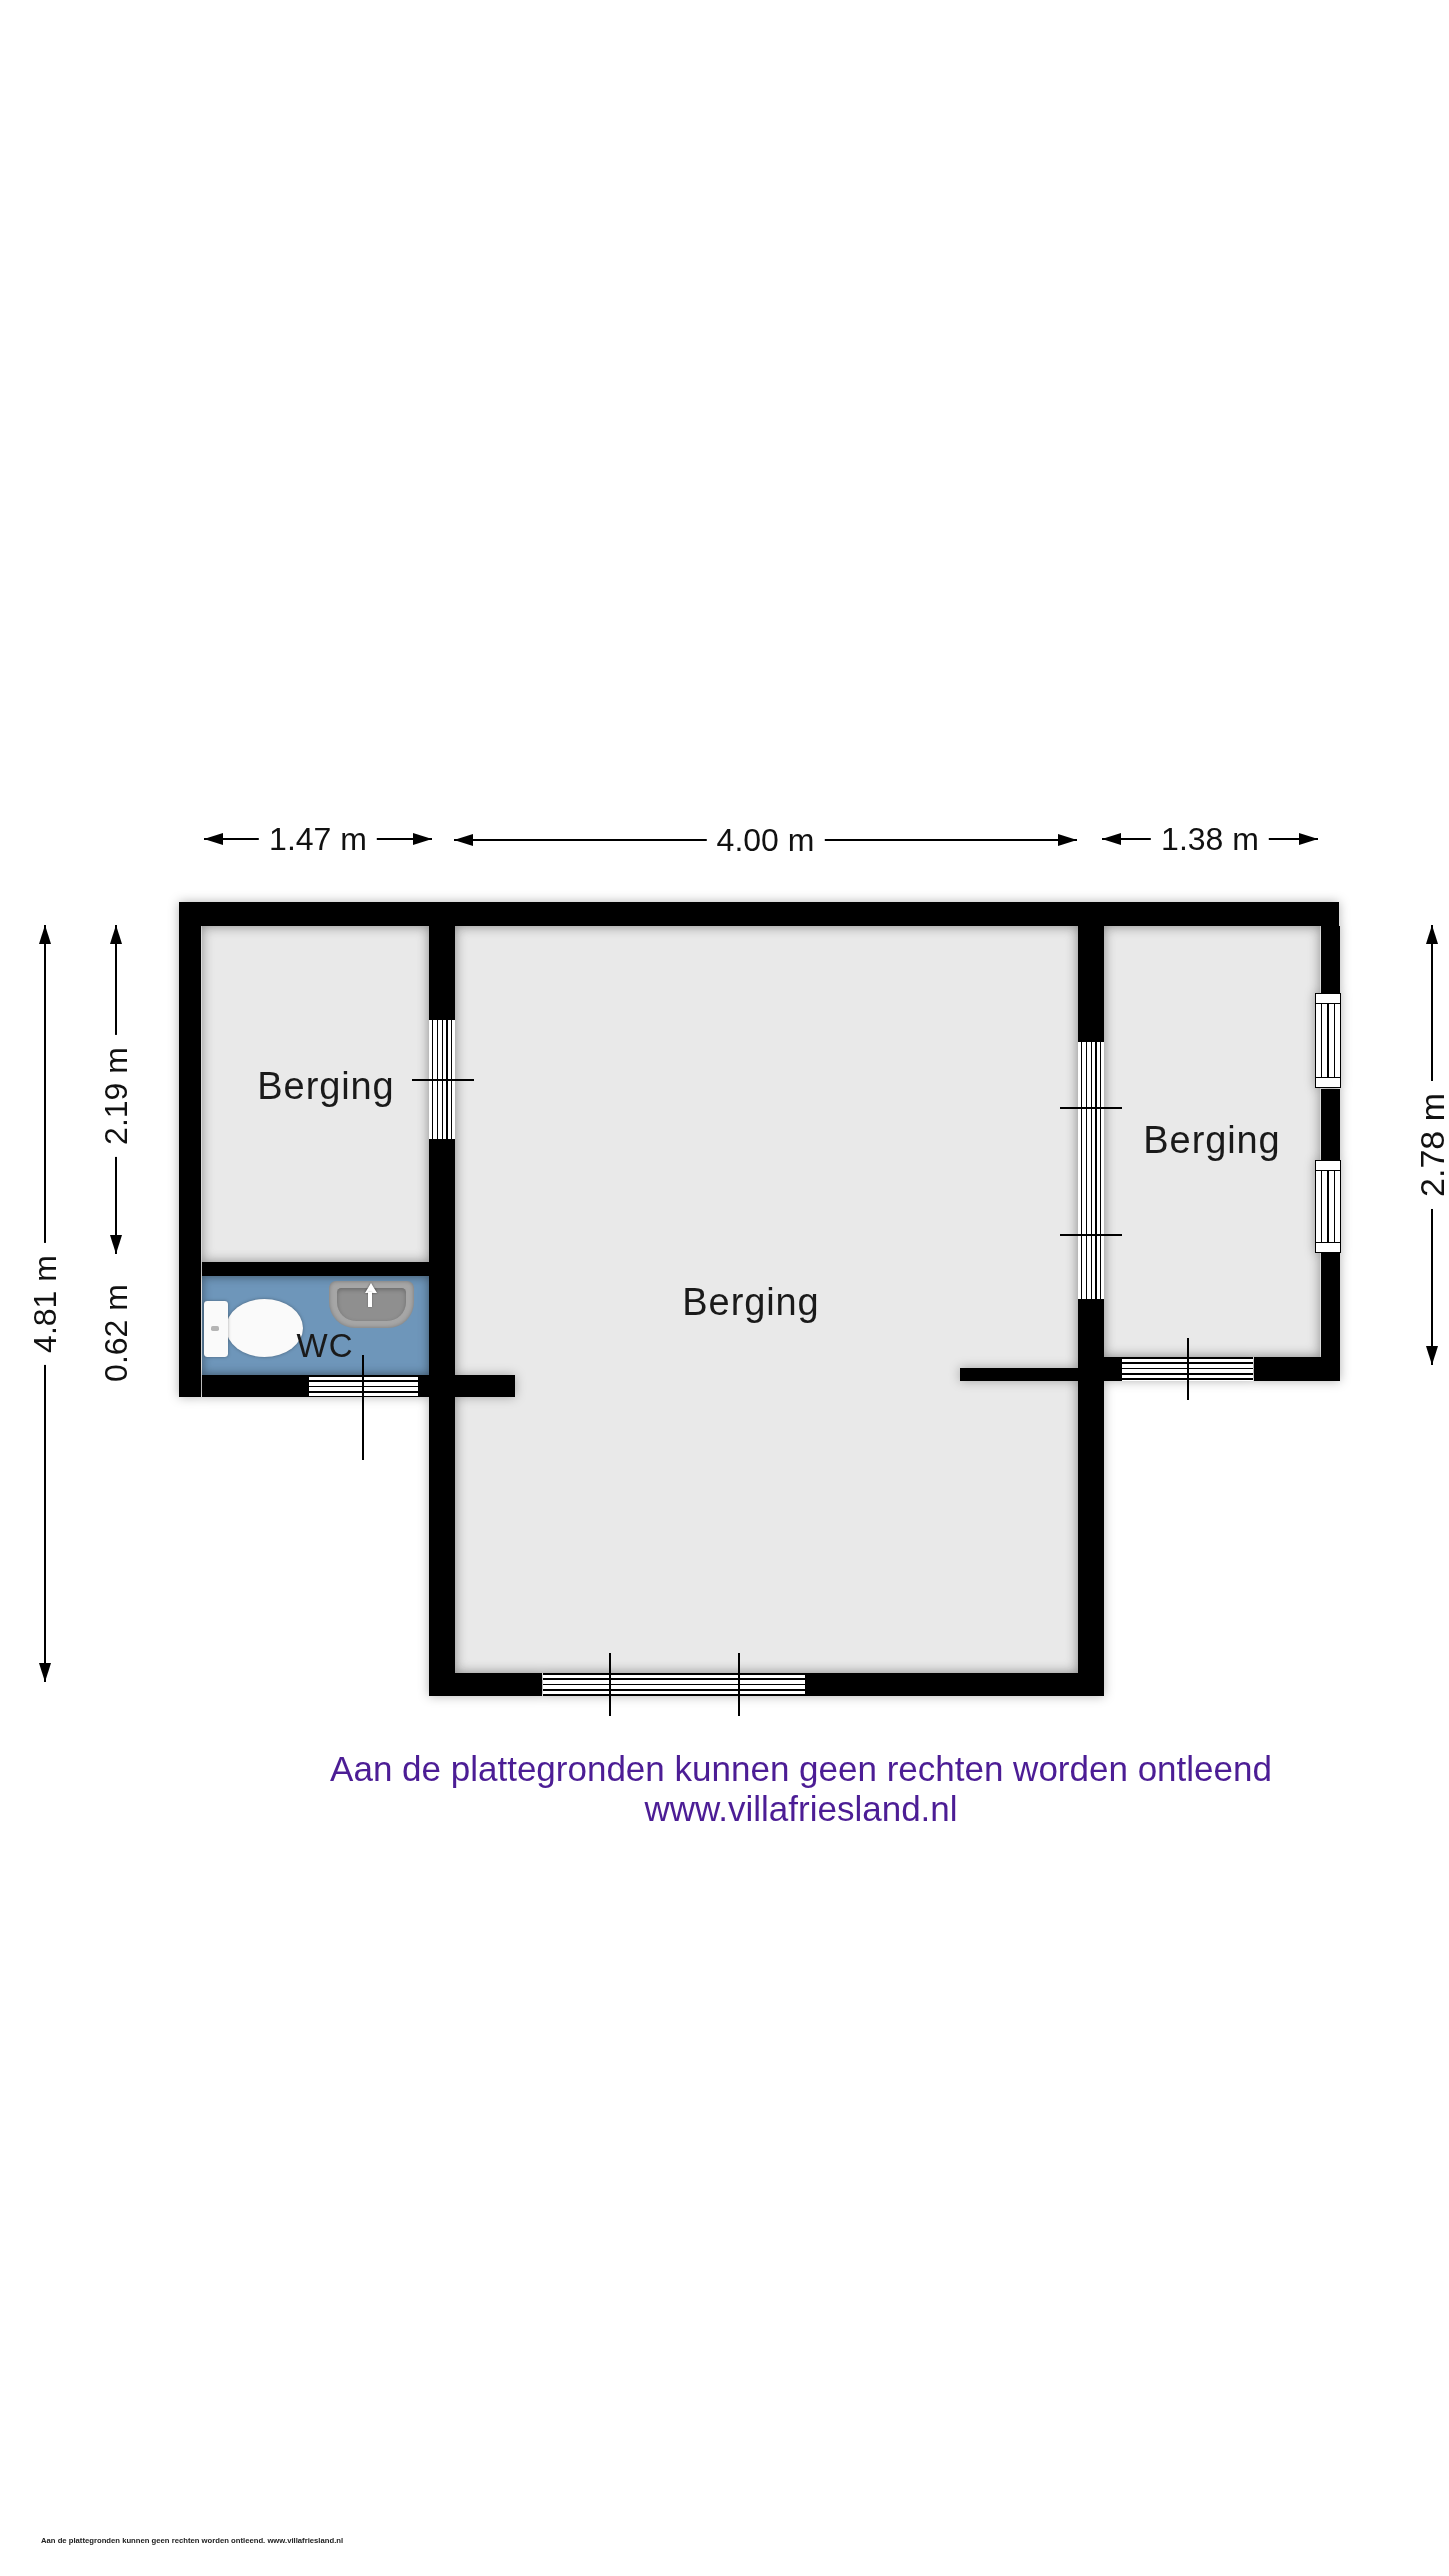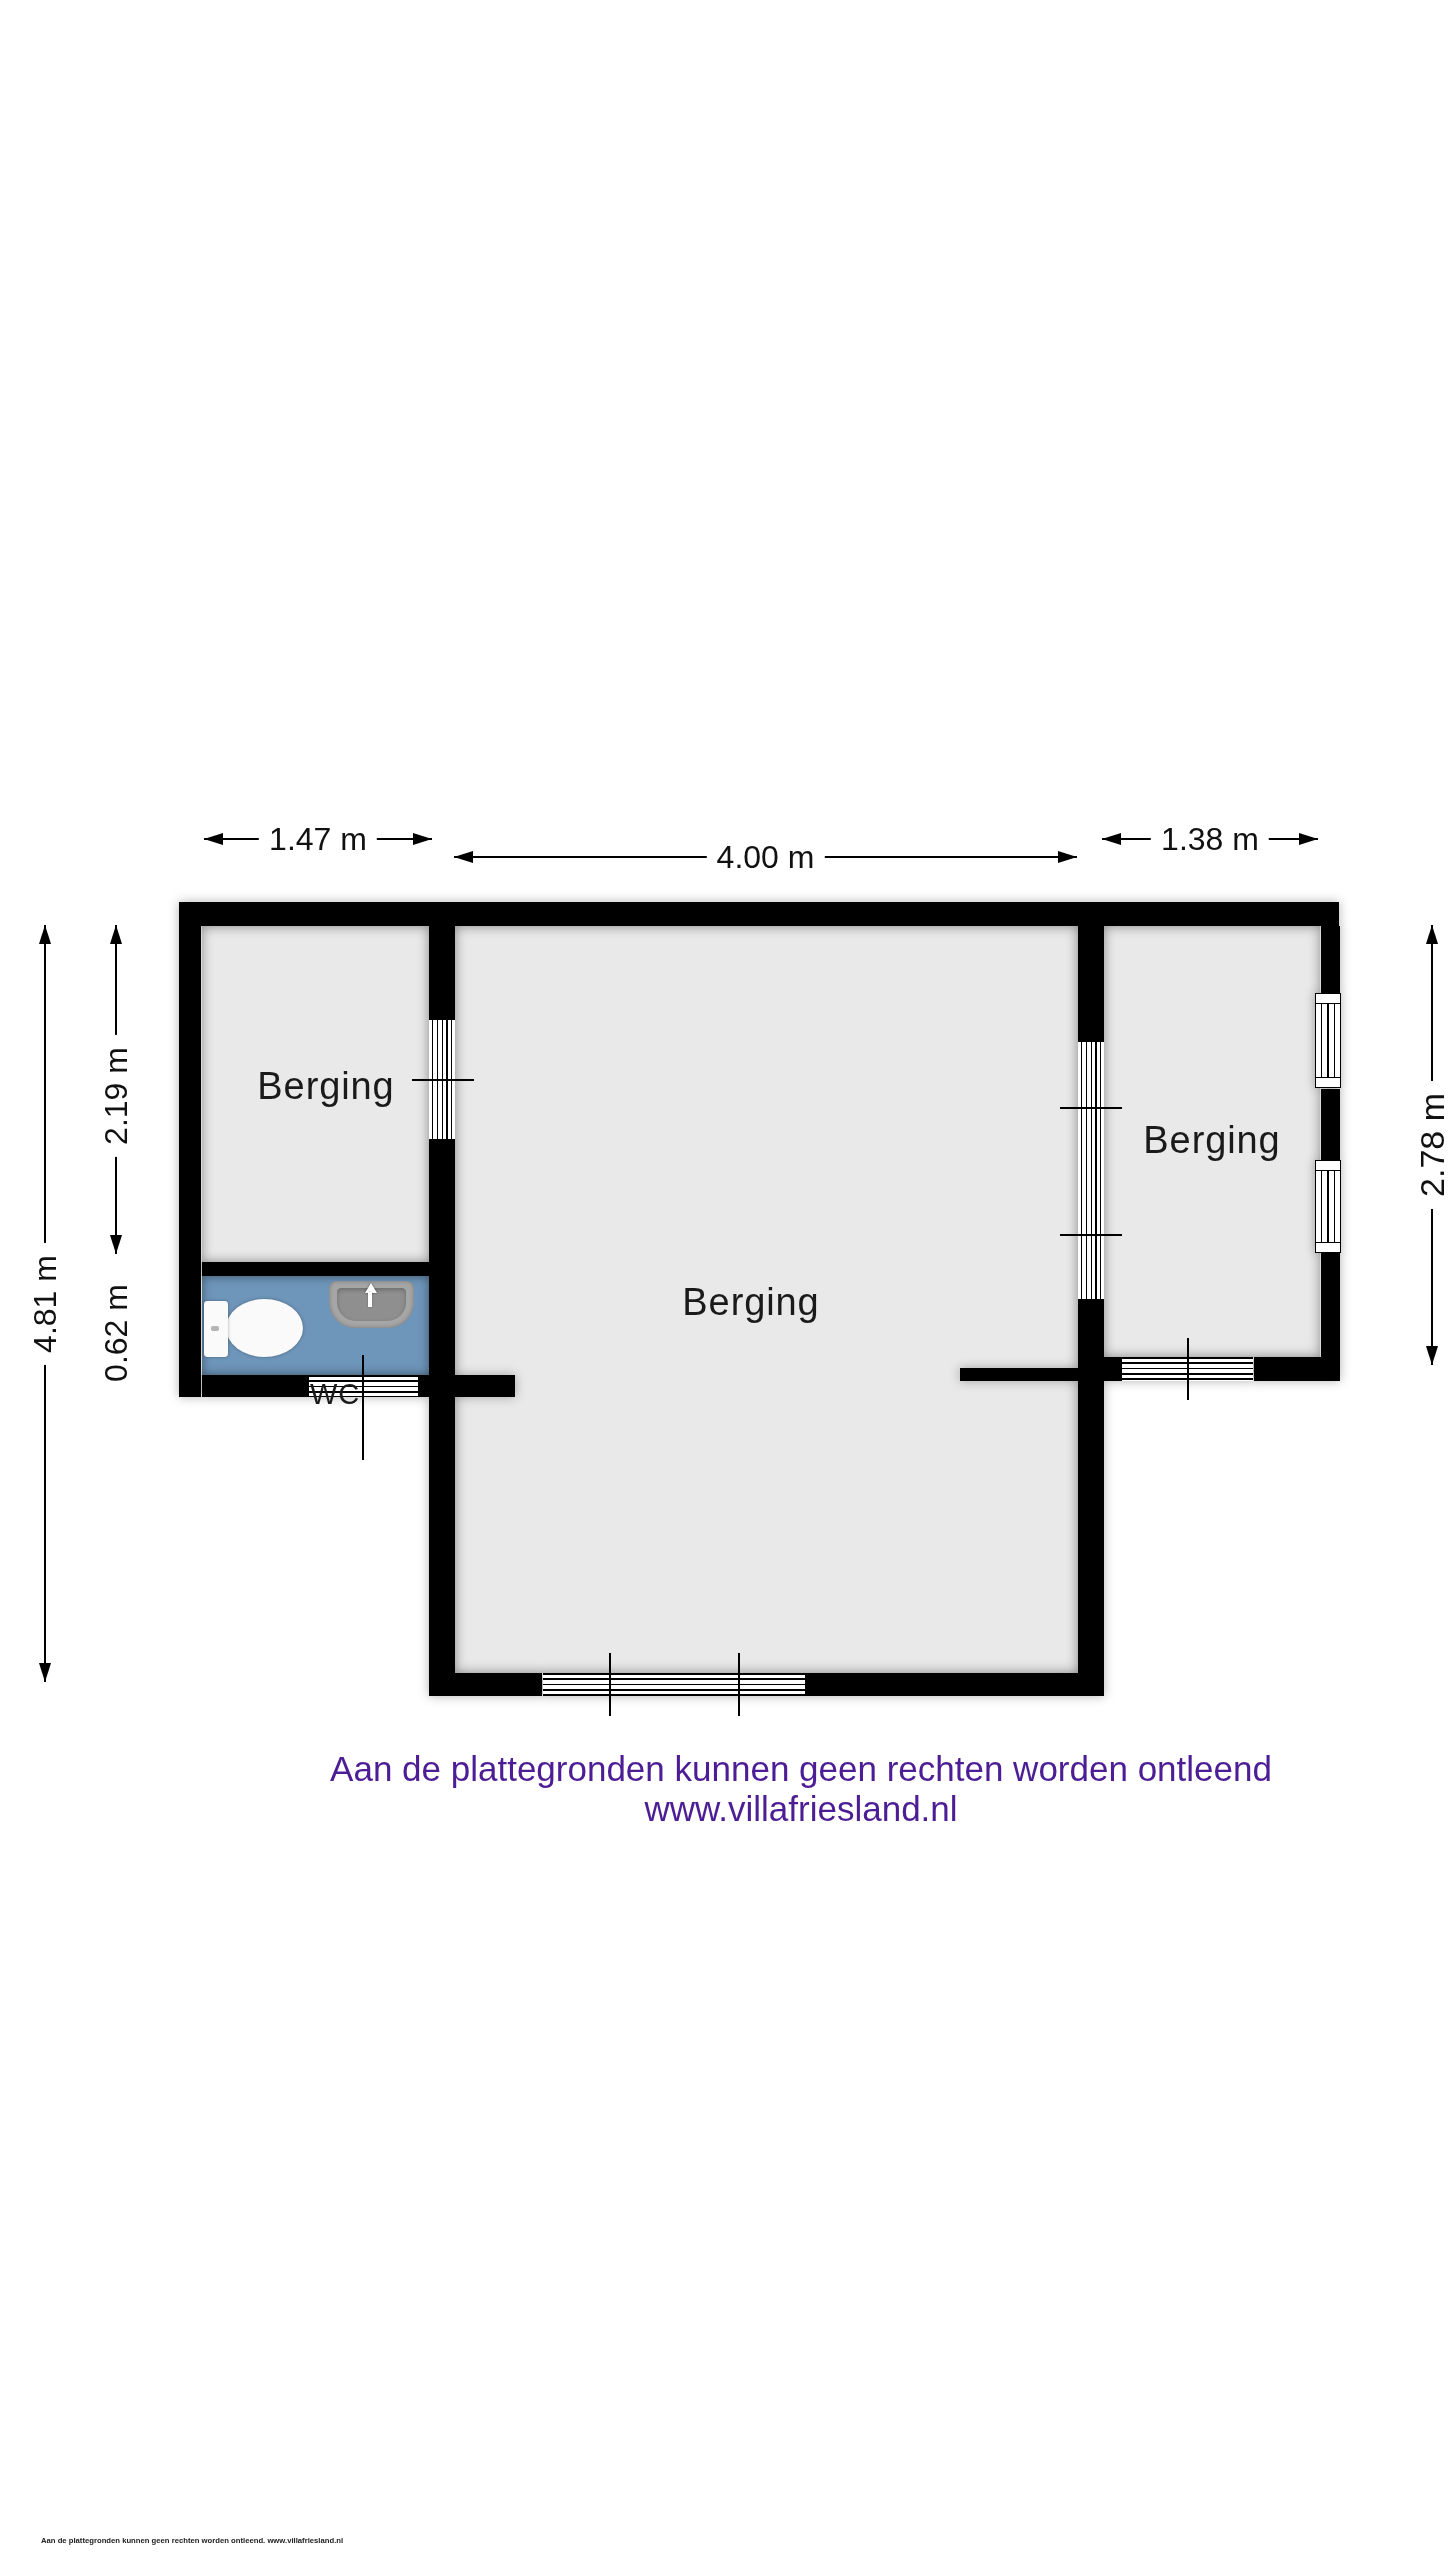--- a/index.html
+++ b/index.html
@@ -131,31 +131,31 @@
     <div class="sink-basin"></div>
   </div>
   <div>
     <div class="faucet-head" style="left:365px;top:1283px;"></div>
     <div class="faucet-stem" style="left:368px;top:1292px;width:4.3px;height:14.6px;"></div>
   </div>
 
   <div class="roomlab" style="left:326px;top:1086px;">Berging</div>
   <div class="roomlab" style="left:751px;top:1302px;">Berging</div>
   <div class="roomlab" style="left:1212px;top:1140px;">Berging</div>
-  <div class="roomlab" style="left:335px;top:1346px;font-size:29px;margin-top:48px;">WC</div>
+  <div class="roomlab" style="left:325px;top:1346px;font-size:33px;">WC</div>
 
 
   <div class="dim" style="left:204px;top:820px;width:228px;height:38px;">
     <div class="line-h"></div>
       <div class="ah left"></div>
       <div class="ah right"></div>
     <span class="dimlab">1.47 m</span>
   </div>
 
-  <div class="dim" style="left:454px;top:838px;width:623px;height:38px;">
+  <div class="dim" style="left:454px;top:821px;width:623px;height:38px;">
     <div class="line-h"></div>
       <div class="ah left"></div>
       <div class="ah right"></div>
     <span class="dimlab">4.00 m</span>
   </div>
 
   <div class="dim" style="left:1102px;top:820px;width:216px;height:38px;">
     <div class="line-h"></div>
       <div class="ah left"></div>
       <div class="ah right"></div>

